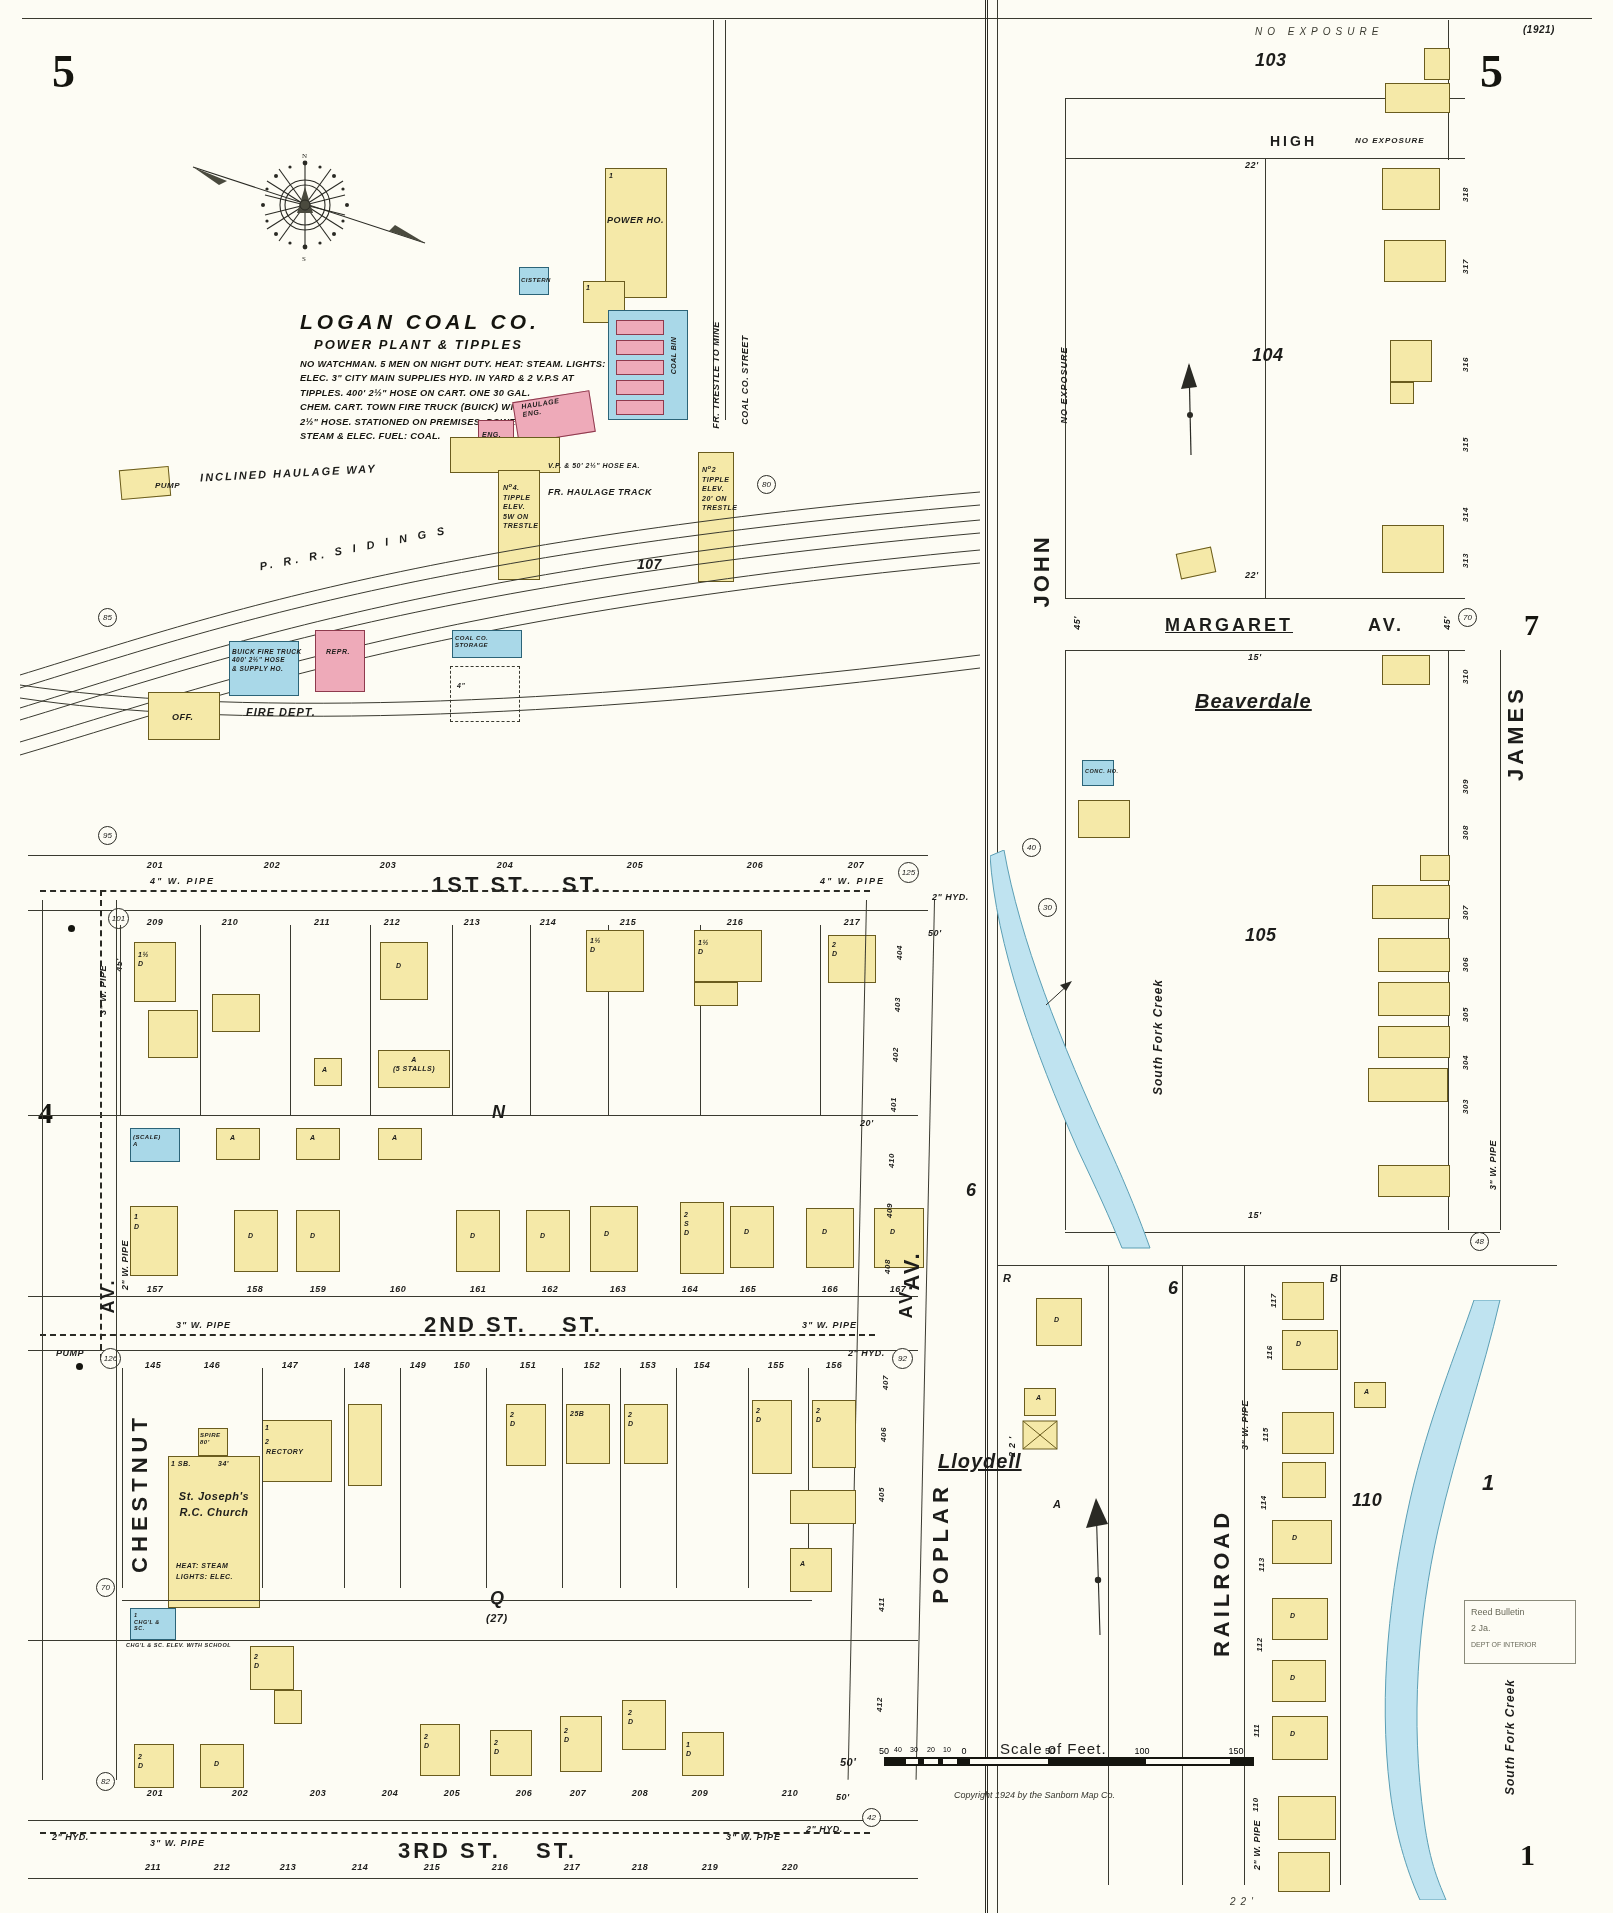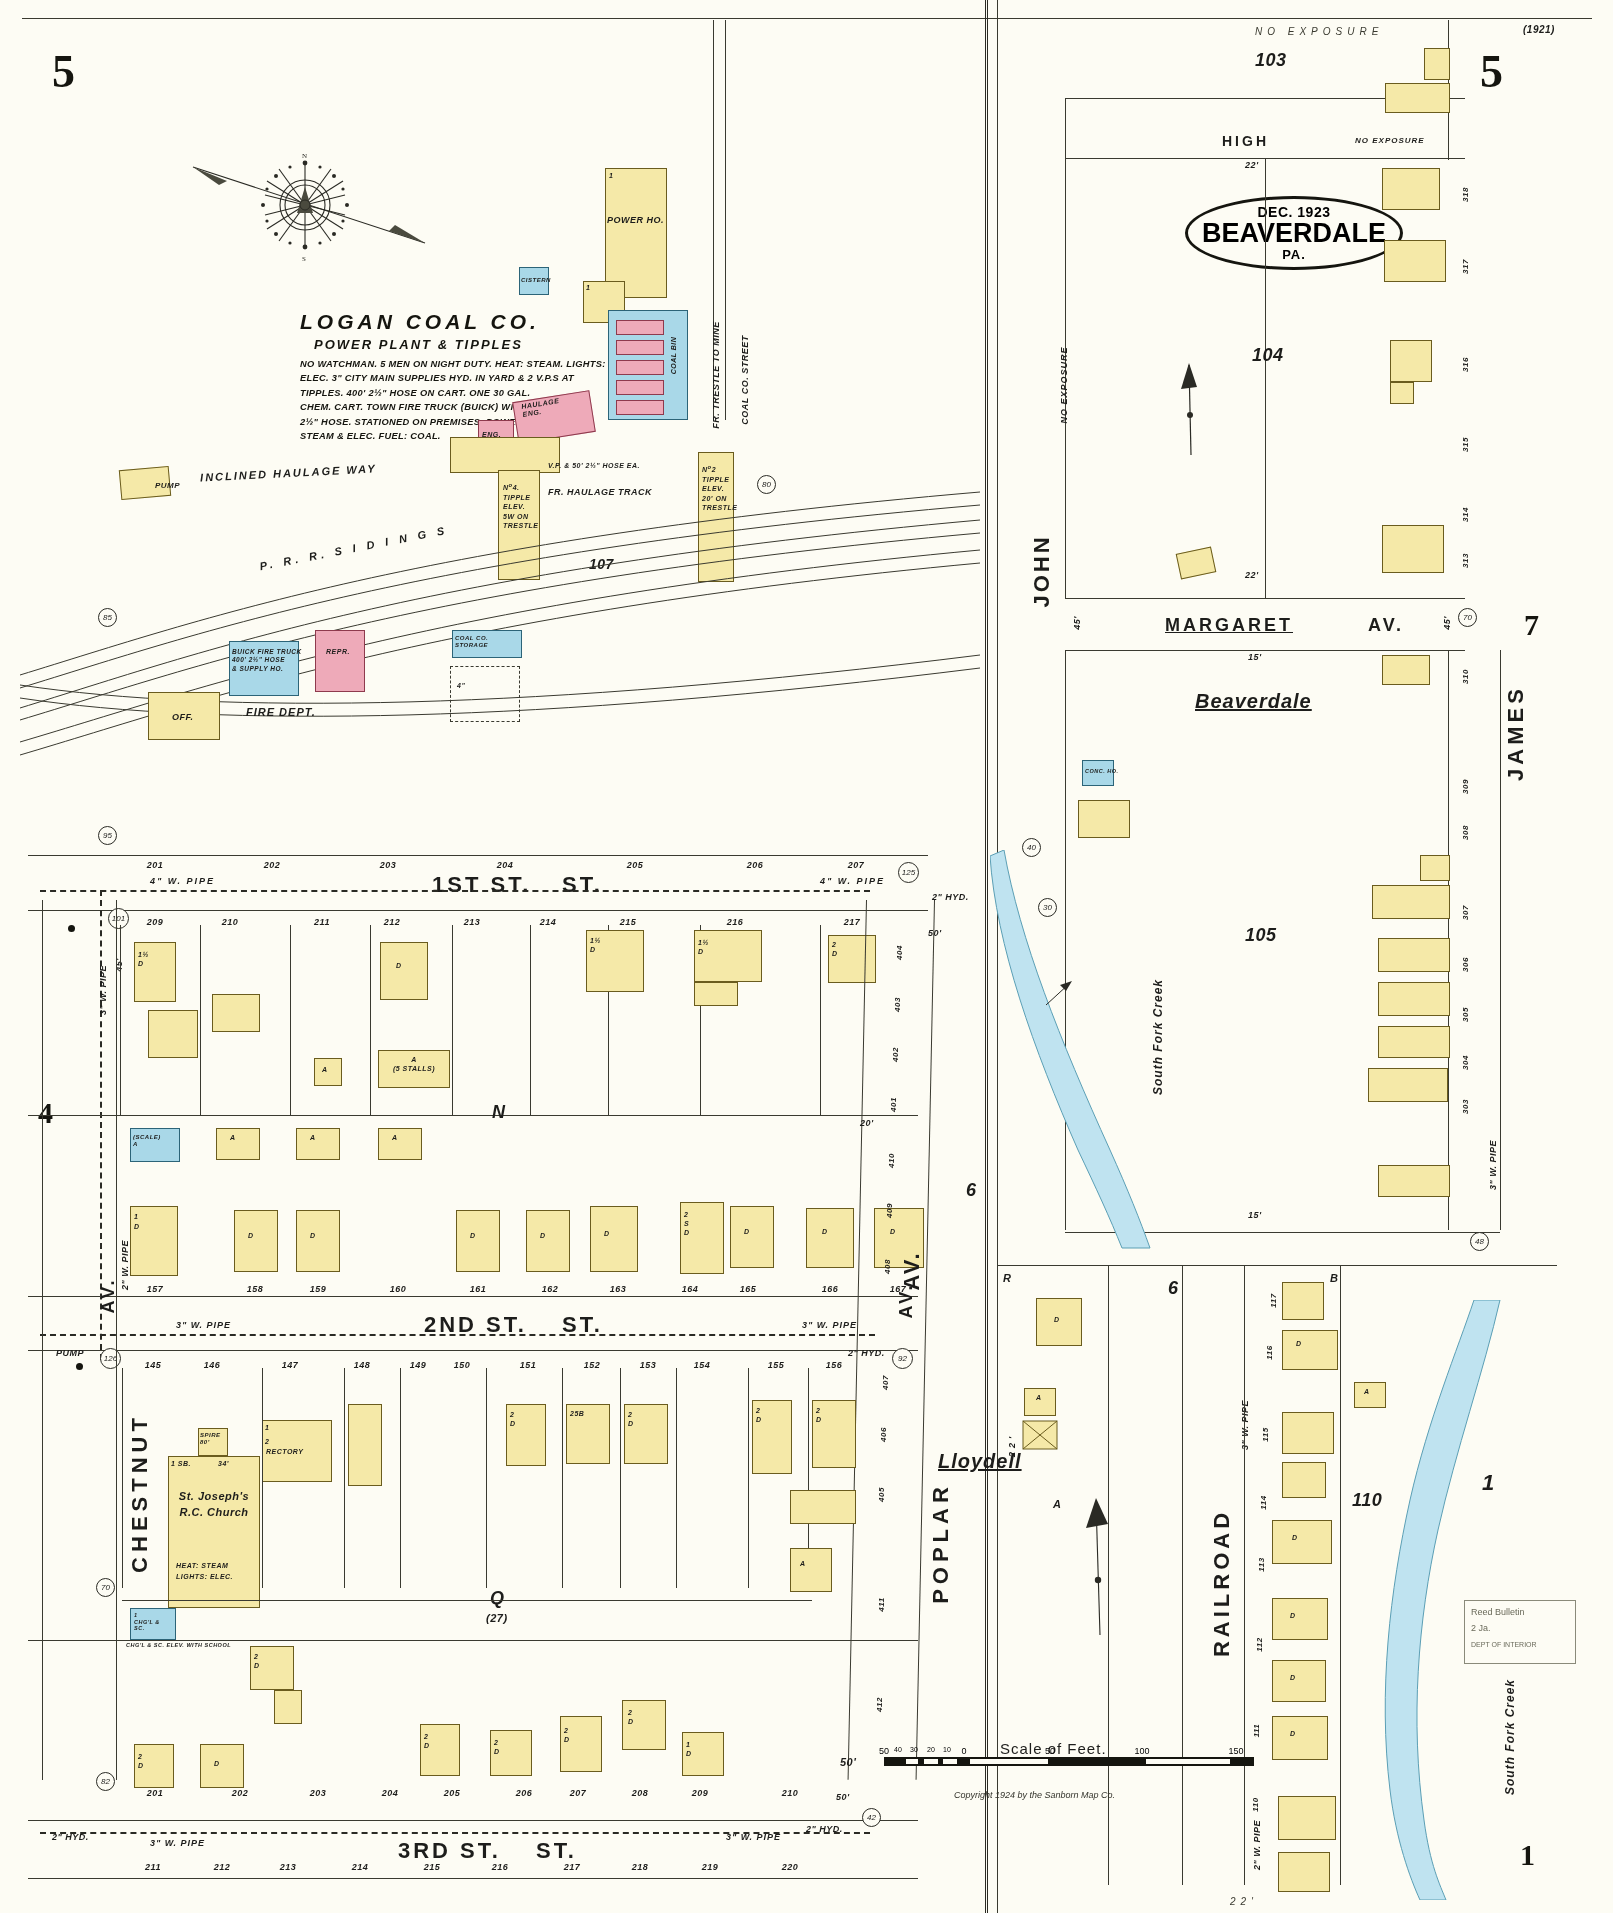--- a/index.html
+++ b/index.html
@@ -12,21 +12,21 @@
   
   .abs{position:absolute;}
   .lbl{position:absolute;white-space:nowrap;color:#1d1d1b;font-family:"Liberation Sans",sans-serif;}
   .hand{font-family:"Liberation Sans",sans-serif;font-style:italic;font-weight:600;letter-spacing:.5px;}
   .tiny{font-size:7px;}
   .t8{font-size:8px;}
   .t9{font-size:9px;}
   .t10{font-size:10px;}
   .t11{font-size:11px;}
   .t12{font-size:12px;}
-  .t14{font-size:14px;}
+  .t14{font-size:14px;margin-left:48px;}
   .t18{font-size:18px;}
   .t22{font-size:22px;}
   .ctr{text-align:center;transform:translateX(-50%);}
   .rot90c{transform-origin:50% 50%;transform:rotate(-90deg);}
 
   
   .bldg{position:absolute;box-sizing:border-box;}
   .yel{background:#f5e9a8;border:1px solid #6a5c1e;}
   .blu{background:#a9d8e8;border:1px solid #2c6478;}
   .pnk{background:#eeaab9;border:1px solid #8e3a4d;}
@@ -94,25 +94,20 @@
   <div class="thinv" style="left:985px;top:0px;height:1913px;border-left:3px double #2a2a24;"></div>
   <div class="thinv" style="left:997px;top:0px;height:1913px;"></div>
 
   <div class="lbl sheetno" style="left:52px;top:45px;">5</div>
   <div class="lbl sheetno" style="left:1480px;top:45px;">5</div>
   <div class="lbl t10 hand" style="left:1523px;top:24px;">(1921)</div>
   <div class="lbl sheetno-sm" style="left:1524px;top:608px;">7</div>
   <div class="lbl sheetno-sm" style="left:38px;top:1096px;">4</div>
   <div class="lbl sheetno-sm" style="left:1520px;top:1838px;">1</div>
 
-  <div id="cartouche">
-    <div class="c-date">DEC. 1923</div>
-    <div class="c-name">BEAVERDALE</div>
-    <div class="c-state">PA.</div>
-  </div>
 
   <svg class="abs" style="left:175px;top:125px;width:260px;height:140px;" viewBox="0 0 260 140">
     <g stroke="#2a2a24" fill="none" stroke-width="1.1">
       <line x1="18" y1="42" x2="250" y2="118"></line>
       <polygon points="18,42 52,56 44,60" fill="#4a4a3e" stroke="none"></polygon>
       <polygon points="250,118 214,106 220,100" fill="#4a4a3e" stroke="none"></polygon>
       <circle cx="130" cy="80" r="25"></circle>
       <circle cx="130" cy="80" r="20"></circle>
       <line x1="130" y1="40" x2="130" y2="120"></line>
       <line x1="92" y1="56" x2="168" y2="104"></line>

